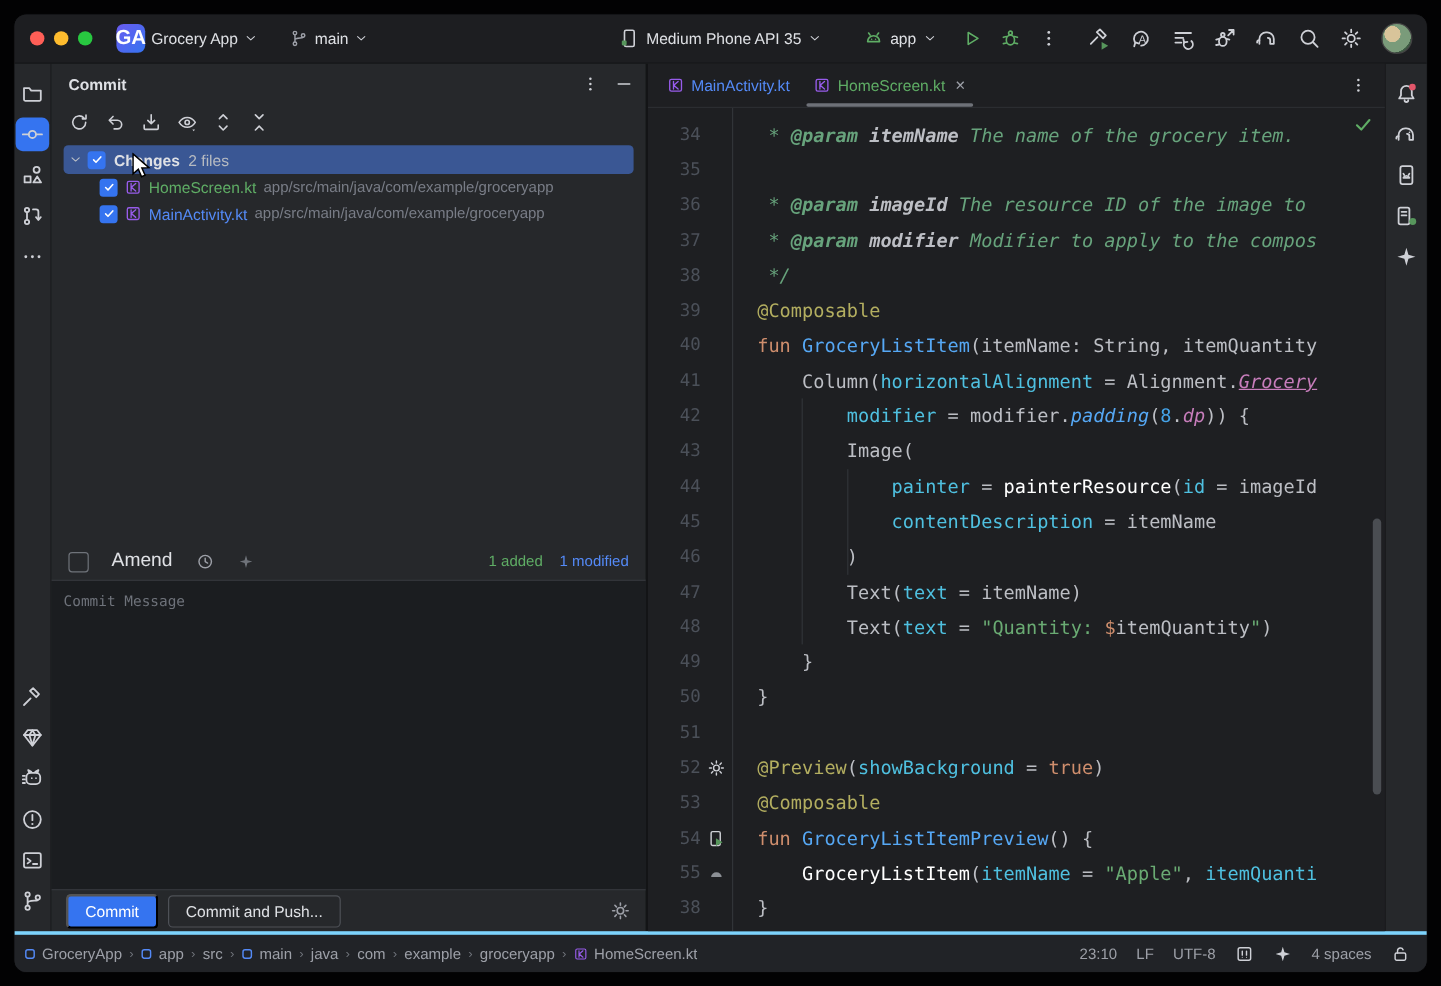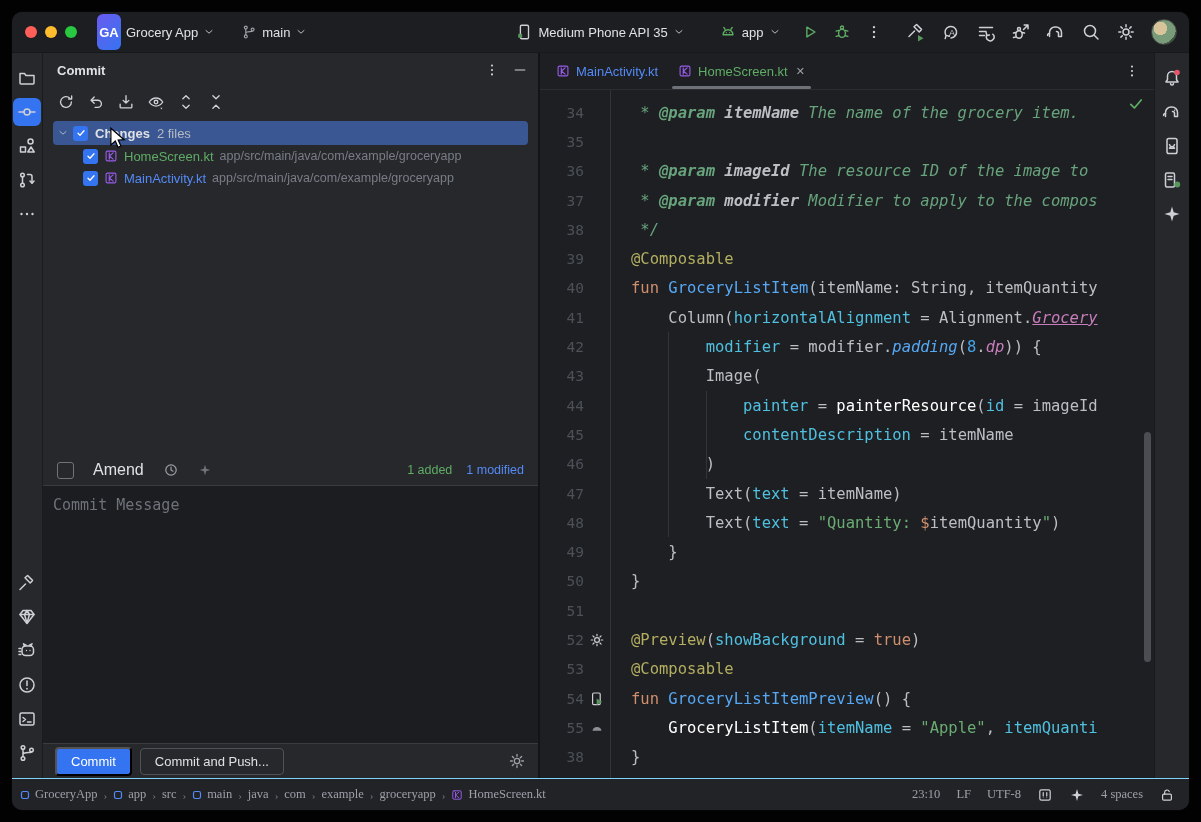--- a/index.html
+++ b/index.html
@@ -6,22 +6,22 @@
     font-family:"Liberation Sans",sans-serif;-webkit-font-smoothing:antialiased;}
   .stage{position:relative;width:1201px;height:822px;background:#020203;}
   .window{position:absolute;left:12px;top:12px;width:1177px;height:798px;background:#1e1f22;
     border-radius:10px;overflow:hidden;display:flex;flex-direction:column;box-shadow:0 0 0 1px #050506;}
   
   .titlebar{height:40px;flex:0 0 40px;background:#1d1e21;display:flex;align-items:center;position:relative;
     border-bottom:1px solid #17181a;color:#dfe1e5;font-size:13px;}
   .traffic{display:flex;gap:8px;padding:0 14px 0 13px;}
   .tl{width:12px;height:12px;border-radius:50%;}
   .tb-group{display:flex;align-items:center;gap:5px;padding:0 6px;height:28px;border-radius:6px;cursor:default;}
-  .app-badge{width:24px;height:36px;border-radius:6px;background:linear-gradient(135deg,#6a5bf0,#3574f0);
-    color:#fff;font-size:13px;font-weight:bold;display:flex;align-items:center;justify-content:center;}
+  .app-badge{width:24px;height:24px;border-radius:6px;background:linear-gradient(135deg,#6a5bf0,#3574f0);
+    color:#fff;font-size:17px;font-weight:bold;display:flex;align-items:center;justify-content:center;}
   .chev{width:12px;height:12px;color:#9da0a8;}
   .tb-icons-right{margin-left:auto;display:flex;align-items:center;gap:15px;padding-right:12px;}
   .ico{display:inline-flex;align-items:center;justify-content:center;color:#ced0d6;}
   .ico svg{width:100%;height:100%;}
   .i20{width:20px;height:20px;} .i18{width:18px;height:18px;} .i16{width:16px;height:16px;}
   .i14{width:14px;height:14px;} .i12{width:12px;height:12px;} .i10{width:10px;height:10px;}
   .avatar{width:24px;height:24px;border-radius:50%;background:
     radial-gradient(circle at 35% 35%,#d8c49a 0 30%,#7a9b7a 31% 70%,#3e5a43 71%);border:1px solid #444;}
   
   .main{flex:1;display:flex;min-height:0;}
@@ -45,21 +45,21 @@
   .tree-row.selected{background:#3a5794;}
   .cbx{width:15px;height:15px;border-radius:3px;background:#3574f0;display:flex;align-items:center;
     justify-content:center;flex:0 0 15px;color:#fff;}
   .cbx.empty{background:transparent;border:1px solid #6f737a;}
   .file-row{display:flex;align-items:center;height:22px;padding-left:40px;gap:6px;}
   .file-path{color:#797d87;font-size:12.5px;white-space:nowrap;overflow:hidden;}
   .cp-amend{height:30px;flex:0 0 30px;display:flex;align-items:center;gap:19px;padding:0 14px;}
   .amend-stats{margin-left:auto;display:flex;gap:14px;font-size:12.5px;}
   .cp-message{flex:0 0 237px;background:#1b1d20;border-top:1px solid #393b40;border-bottom:1px solid #393b40;
     padding:10px 10px;}
-  .cp-message .ph{color:#6e727a;font-family:"DejaVu Sans Mono",monospace;font-size:15px;}
+  .cp-message .ph{color:#6e727a;font-family:"DejaVu Sans Mono",monospace;font-size:12px;}
   .cp-actions{flex:0 0 34px;display:flex;align-items:center;gap:8px;padding:0 12px;}
   .btn{font-size:13px;border-radius:4px;padding:5px 14px;cursor:default;}
   .btn.primary{background:#3574f0;color:#fff;}
   .btn.secondary{background:transparent;border:1px solid #4e5157;color:#dfe1e5;}
   .cp-actions .right{margin-left:auto;color:#9da0a8;}
   
   .editor{flex:1;min-width:0;background:#1e1f22;display:flex;flex-direction:column;position:relative;}
   .tabs{height:36px;flex:0 0 36px;display:flex;align-items:stretch;padding-left:6px;
     border-bottom:1px solid #2b2d31;}
   .tab{display:flex;align-items:center;gap:6px;padding:0 10px;font-size:13px;position:relative;color:#bcbec4;}
@@ -87,22 +87,22 @@
   .tk-ext{color:#56a8f5;font-style:italic;}
   .tk-prop{color:#c77dbb;font-style:italic;}
   .tk-propu{color:#c77dbb;font-style:italic;text-decoration:underline;}
   .tk-num{color:#45a3e8;}
   .tk-str{color:#6aab73;}
   .tk-dollar{color:#cf8e6d;}
   .tk-strv{color:#bcbec4;}
   .edit-check{position:absolute;top:6px;right:10px;color:#5fad65;}
   .scroll-thumb{position:absolute;right:3px;top:342px;width:7px;height:230px;border-radius:4px;background:#4a4d52;}
   
-  .statusbar{height:31px;flex:0 0 31px;background:#212327;border-top:1px solid #7dd3fc;display:flex;
-    align-items:center;padding:0 14px 0 8px;font-size:12.5px;color:#9da0a8;font-family:Liberation Serif, serif;}
+  .statusbar{height:31px;flex:0 0 31px;background:#212327;border-top:3px solid #7dd3fc;display:flex;
+    align-items:center;padding:0 14px 0 8px;font-size:12.5px;color:#9da0a8;}
   .crumbs{display:flex;align-items:center;gap:6px;overflow:hidden;white-space:nowrap;}
   .crumb{display:flex;align-items:center;gap:5px;}
   .crumb-sep{color:#6f737a;font-size:11px;}
   .sb-right{margin-left:auto;display:flex;align-items:center;gap:16px;}
   .cursor-arrow{position:absolute;z-index:60;pointer-events:none;}
 </style>
 </head>
 <body>
 
 <div class="stage">

